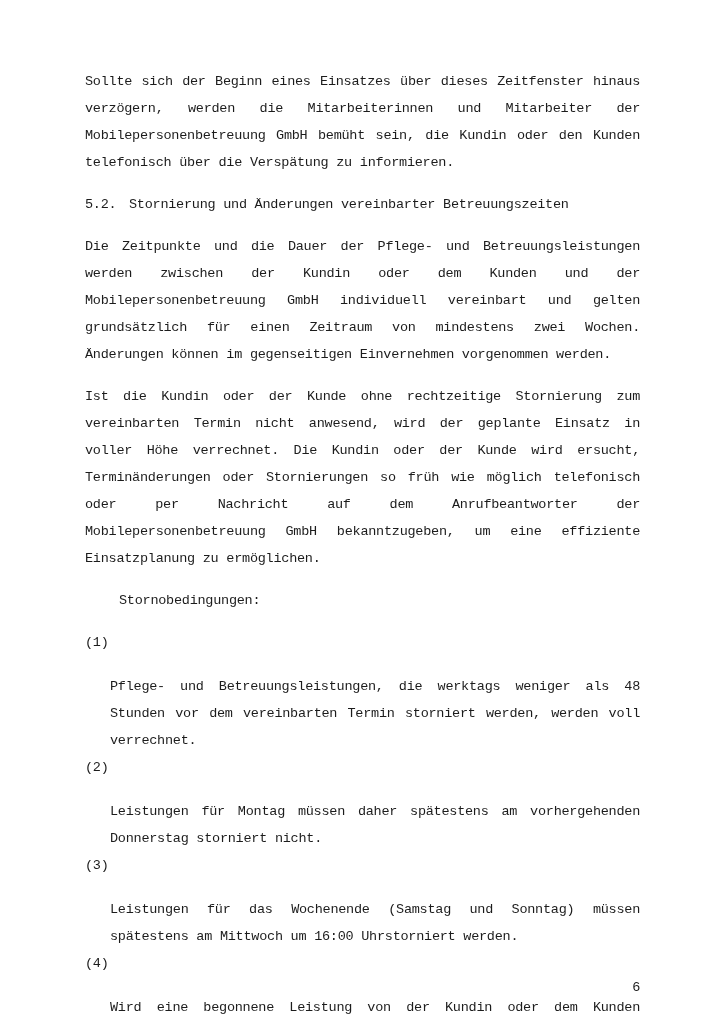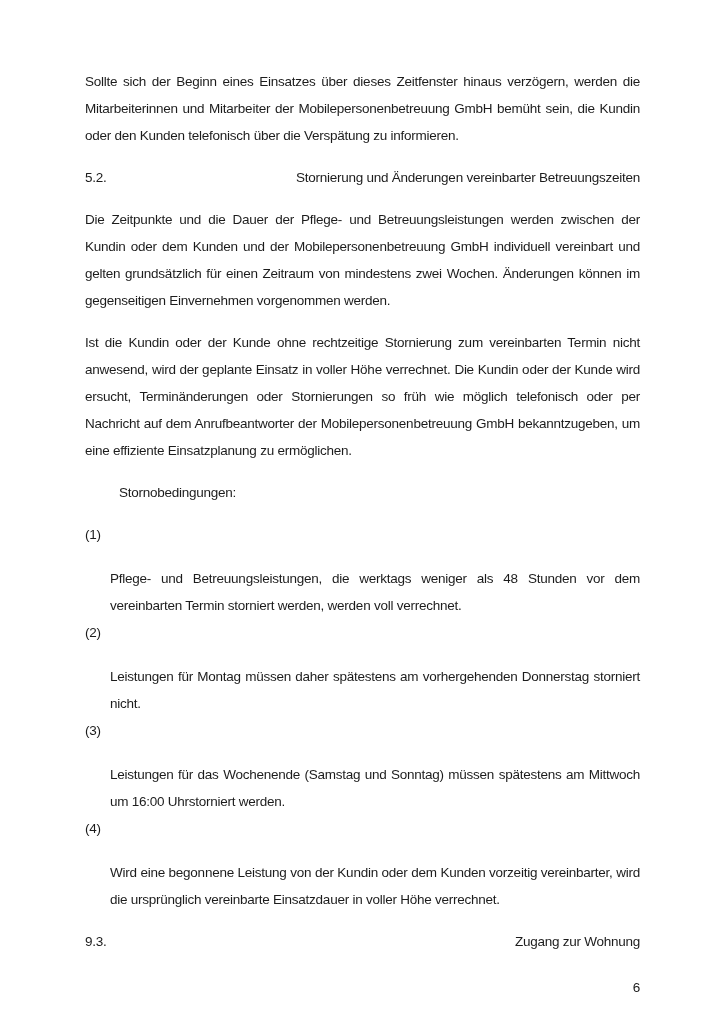--- a/index.html
+++ b/index.html
@@ -5,21 +5,21 @@
   html, body {
     margin: 0;
     padding: 0;
     background: #ffffff;
   }
   .page {
     position: relative;
     width: 724px;
     height: 1024px;
     background: #ffffff;
-    font-family: Liberation Sans, sans-serif;
+    font-family: Liberation Mono, monospace;
     color: #1c1c1c;
     font-size: 13.5px;
     letter-spacing: -0.25px;
     line-height: 27px;
     overflow: hidden;
   }
   .content {
     position: absolute;
     left: 85px;
     right: 84px;
@@ -41,21 +41,20 @@
   .heading {
     display: flex;
     margin: 0 0 15px 0;
     text-align: left;
   }
   .h-num {
     flex: 0 0 44px;
   }
   .h-title {
     flex: 1;
-    text-align: right;
   }
   .list {
     margin: 0 0 15px 0;
   }
   .list-item {
     display: flex;
   }
   .marker {
     flex: 0 0 25px;
   }

